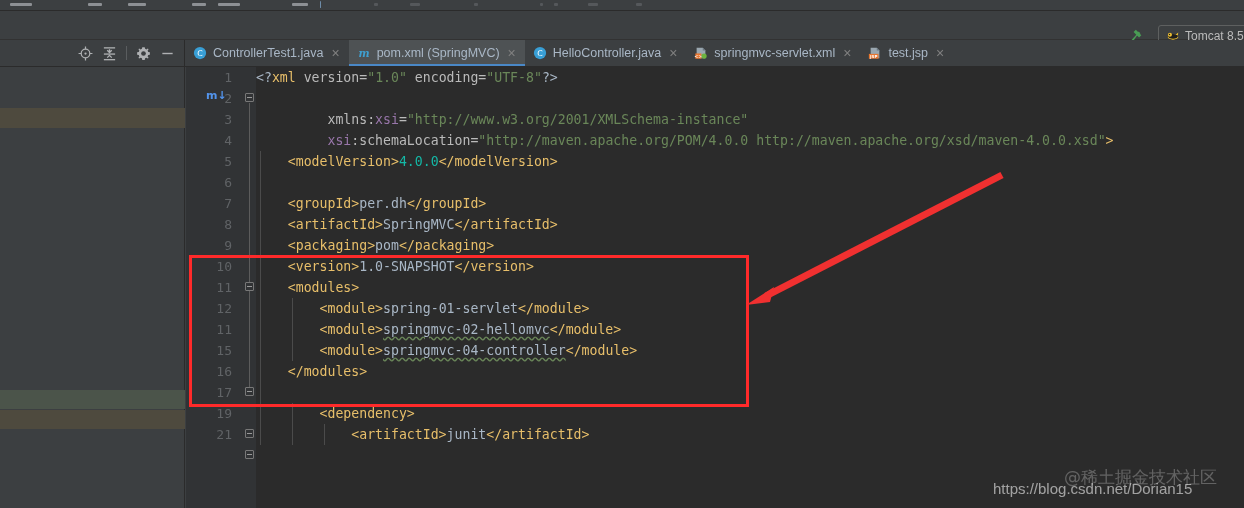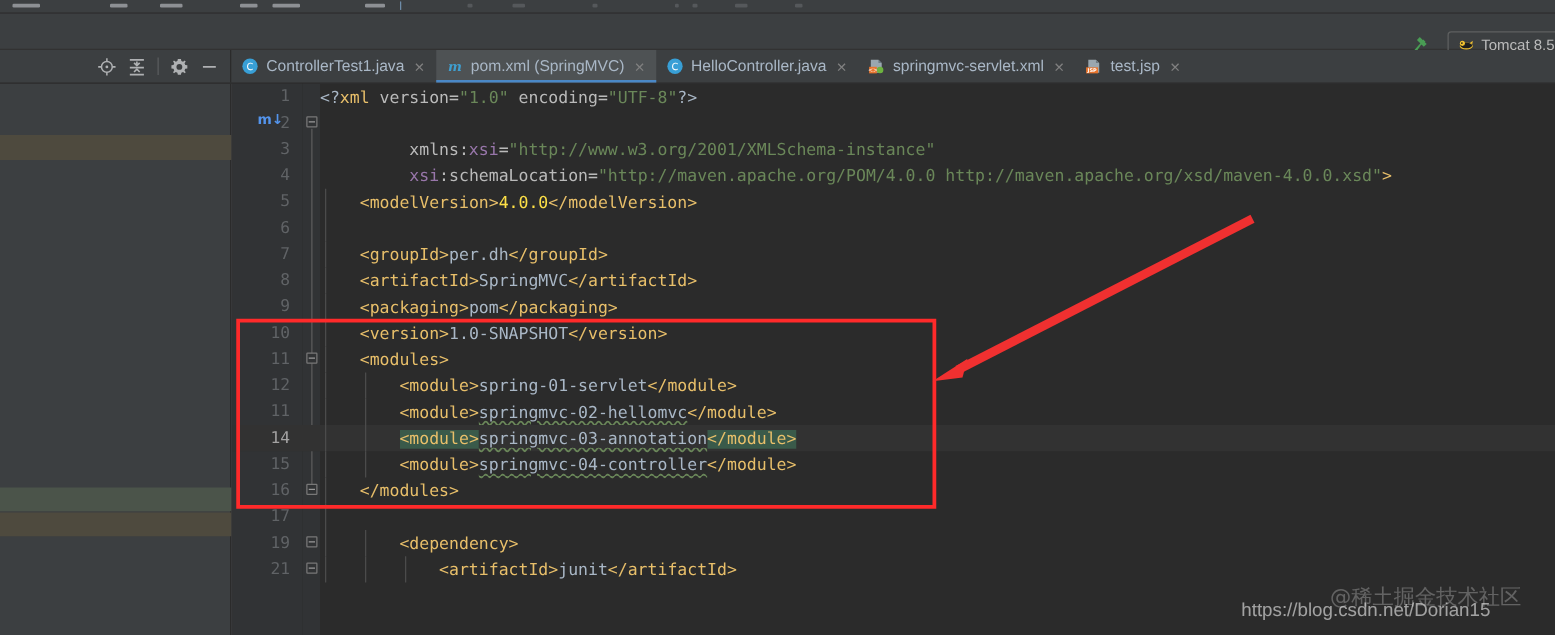--- a/index.html
+++ b/index.html
@@ -114,21 +114,21 @@
   .code {
     position: relative; color: #a9b7c6; font-size: 13.2px; line-height: 21px;
     white-space: pre; font-family: "DejaVu Sans Mono", monospace;
   }
 
   .tag   { color: #e8bf6a; }
   .attr  { color: #bababa; }
   .ns    { color: #9876aa; }
   .val   { color: #6a8759; }
   .txt   { color: #a9b7c6; }
-  .num   { color: #fde047; }
+  .num   { color: #14b8a6; }
   .punct { color: #a9b7c6; }
   .sel   { background: #3a5a4a; }
   .squig {
     text-decoration: underline;
     text-decoration-style: wavy;
     text-decoration-color: #6a8759;
     text-underline-offset: 2px;
   }
 
   
@@ -377,27 +377,20 @@
         <span class="code"><span class="punct">        </span><span class="tag">&lt;module&gt;</span><span class="txt">spring-01-servlet</span><span class="tag">&lt;/module&gt;</span></span>
       </div>
 
       <div class="row">
         <span class="ln">11</span>
         <div class="iguide" style="left:4px;"></div>
         <div class="iguide" style="left:36px;"></div>
         <span class="code"><span class="punct">        </span><span class="tag">&lt;module&gt;</span><span class="txt squig">springmvc-02-hellomvc</span><span class="tag">&lt;/module&gt;</span></span>
       </div>
 
-      <div class="row cur">
-        <div class="row-hl"></div>
-        <span class="ln">14</span>
-        <div class="iguide" style="left:4px;"></div>
-        <div class="iguide" style="left:36px;"></div>
-        <span class="code"><span class="punct">        </span><span class="tag sel">&lt;module&gt;</span><span class="txt squig">springmvc-03-annotation</span><span class="tag sel">&lt;/module&gt;</span></span>
-      </div>
 
       <div class="row">
         <span class="ln">15</span>
         <div class="iguide" style="left:4px;"></div>
         <div class="iguide" style="left:36px;"></div>
         <span class="code"><span class="punct">        </span><span class="tag">&lt;module&gt;</span><span class="txt squig">springmvc-04-controller</span><span class="tag">&lt;/module&gt;</span></span>
       </div>
 
       <div class="row">
         <span class="ln">16</span>

